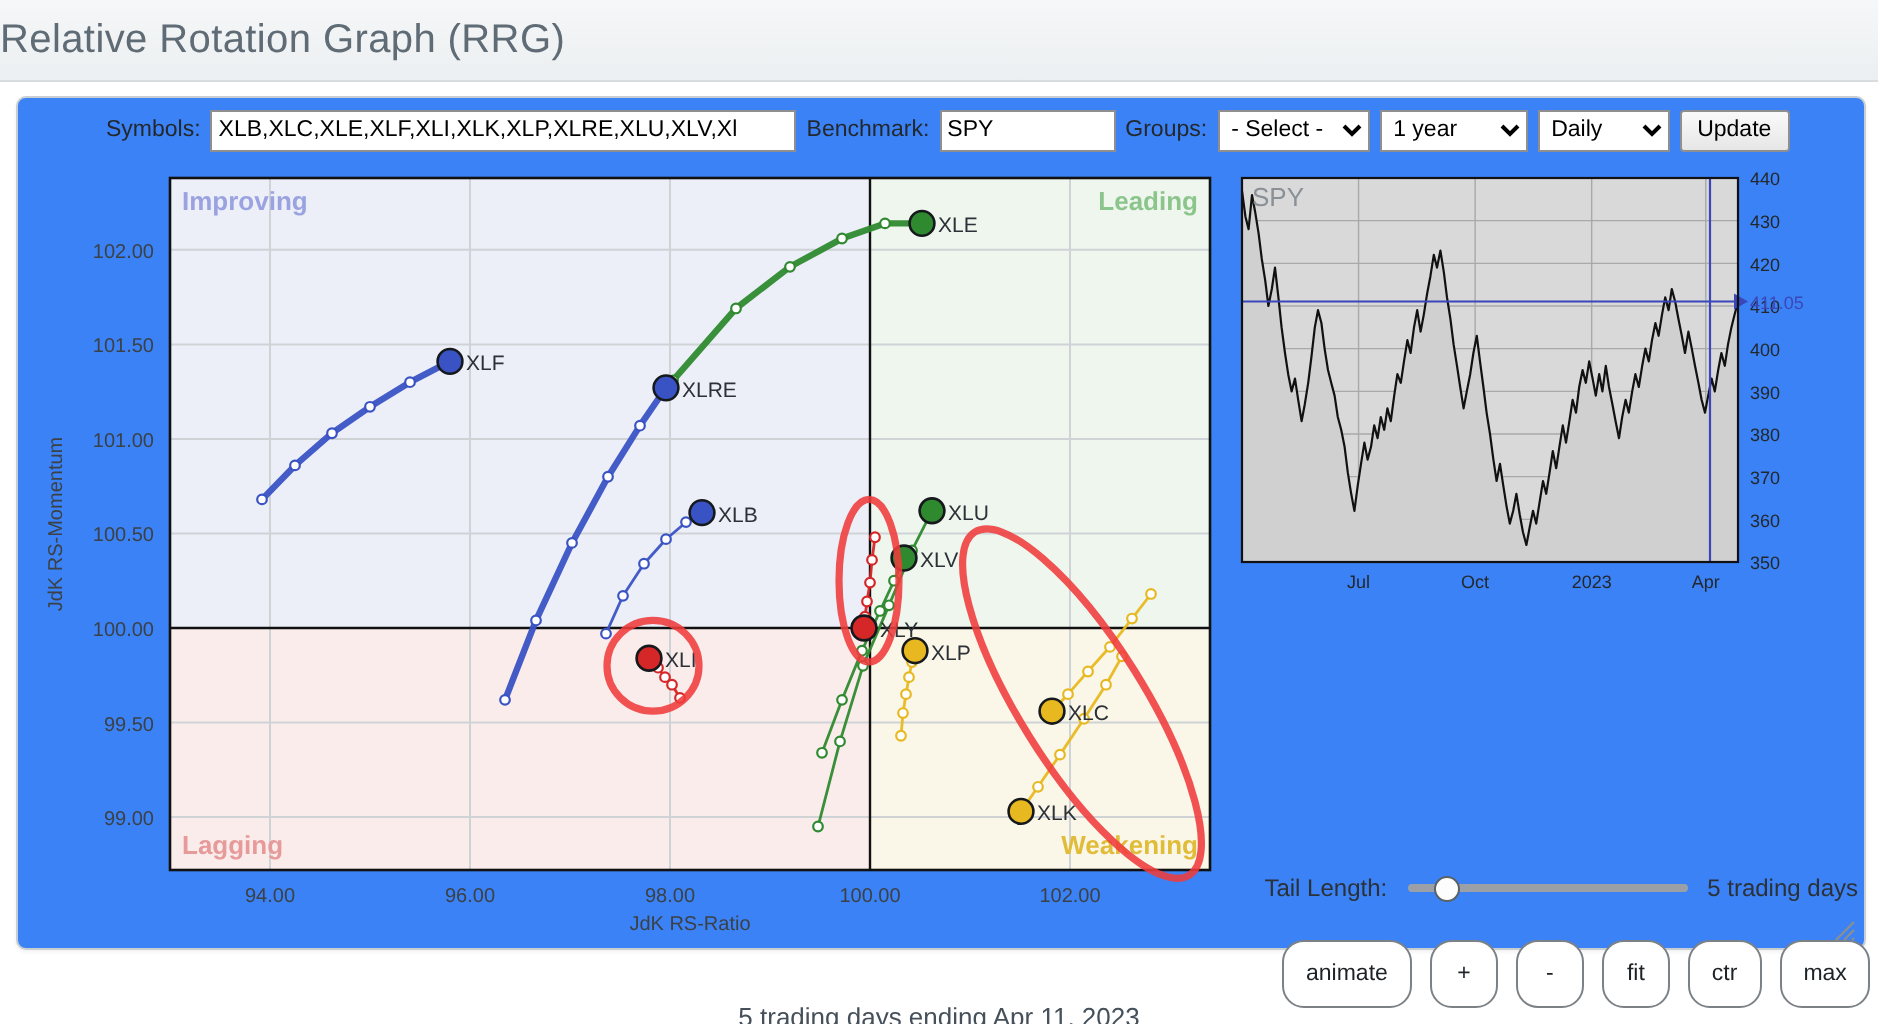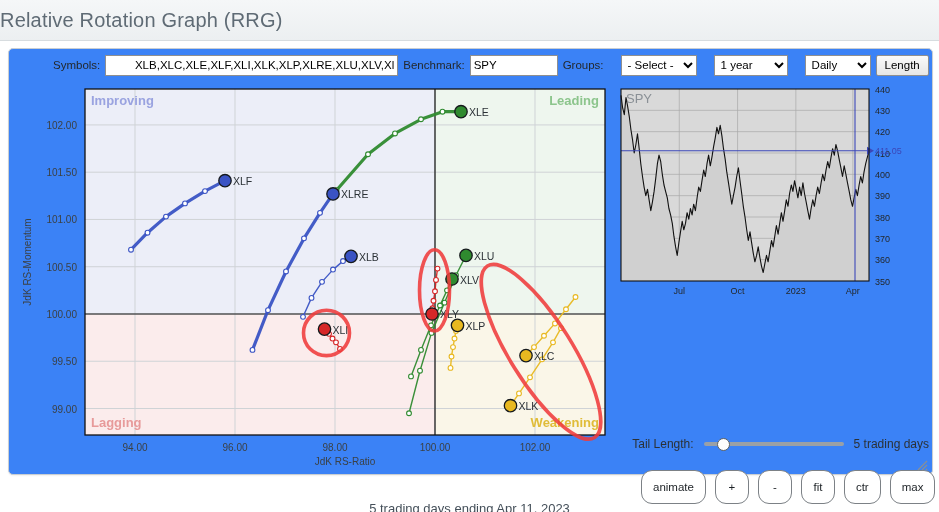--- a/index.html
+++ b/index.html
@@ -29,30 +29,30 @@
   
   #toolbar{
     position:absolute;left:0;top:0;width:923px;height:32px;
     display:flex;align-items:center;gap:5px;padding-left:44px;
     box-sizing:border-box;font-size:11.5px;color:#23282c;
   }
   #toolbar .lbl{font-size:11.5px;color:#23282c;white-space:nowrap;}
   #symbols-input{
     width:285px;height:17px;font-size:11.5px;padding:1px 3px;
     border:1px solid #8f8f8f;background:#fff;color:#000;
-    font-family:"Liberation Sans",sans-serif;box-sizing:content-box;text-align:right;
+    font-family:"Liberation Sans",sans-serif;box-sizing:content-box;
   }
   #benchmark-input{
     width:80px;height:17px;font-size:11.5px;padding:1px 3px;
     border:1px solid #8f8f8f;background:#fff;color:#000;
     font-family:"Liberation Sans",sans-serif;box-sizing:content-box;
   }
   .sel{
     height:21px;font-size:11.5px;border:1px solid #8f8f8f;background:#fff;
-    font-family:"Liberation Sans",sans-serif;color:#000;padding:1px 2px;margin-left:12px;
+    font-family:"Liberation Sans",sans-serif;color:#000;padding:1px 2px;
   }
   #groups-select{width:76px;}
   #range-select{width:74px;}
   #freq-select{width:66px;}
   #update-button{
     height:21px;font-size:11.5px;padding:1px 8px;
     border:1px solid #8f8f8f;border-radius:2px;
     background:linear-gradient(#fafafa,#e6e6e6);color:#000;
     font-family:"Liberation Sans",sans-serif;cursor:pointer;
   }
@@ -113,21 +113,21 @@
     <span class="lbl">Groups:</span>
     <select id="groups-select" class="sel">
       <option>- Select -</option>
     </select>
     <select id="range-select" class="sel">
       <option>1 year</option>
     </select>
     <select id="freq-select" class="sel">
       <option>Daily</option>
     </select>
-    <button id="update-button">Length</button>
+    <button id="update-button">Update</button>
   </div>
 
   <div id="rrg-wrap">
     <svg id="rrg-svg" width="600" height="388" viewBox="0 0 600 388">
         <g>
           <rect x="72" y="6" width="349.9999999999998" height="224.99453551912546" fill="#eceef8"></rect>
           <rect x="421.9999999999998" y="6" width="170.00000000000023" height="224.99453551912546" fill="#eef6ee"></rect>
           <rect x="72" y="230.99453551912546" width="349.9999999999998" height="121.00546448087454" fill="#fbecec"></rect>
           <rect x="421.9999999999998" y="230.99453551912546" width="170.00000000000023" height="121.00546448087454" fill="#faf6e8"></rect>
           <line x1="121.99999999999997" y1="6" x2="121.99999999999997" y2="352" stroke="#cfd3d6" stroke-width="1"></line>

